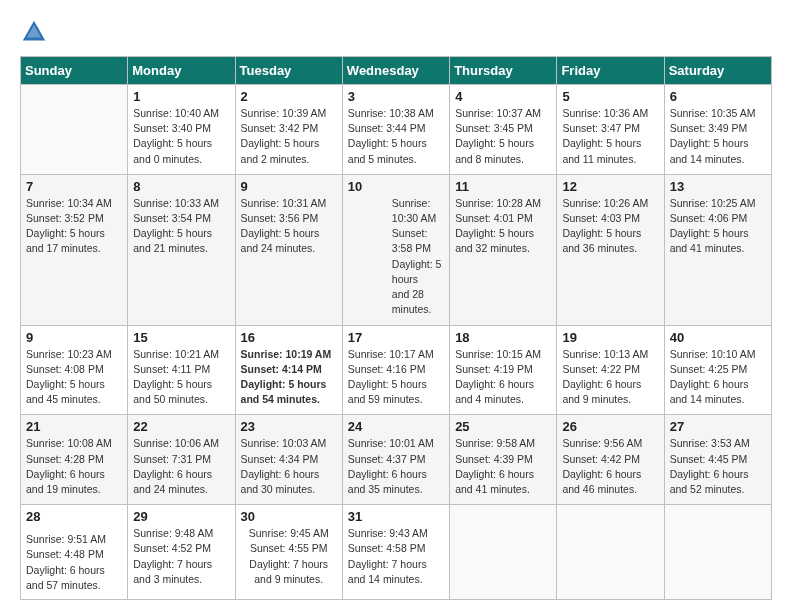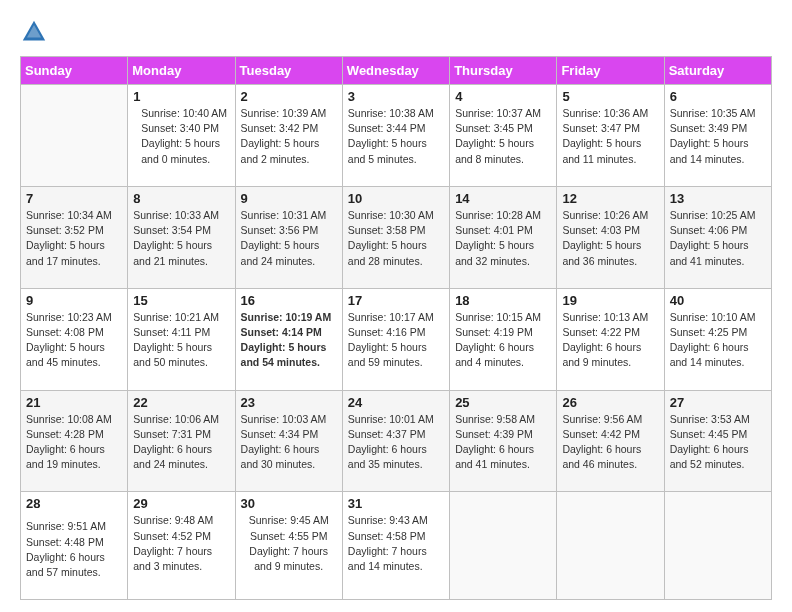--- a/index.html
+++ b/index.html
@@ -53,21 +53,21 @@
       color: #444;
       margin-top: 2px;
     }
     .calendar {
       flex: 1;
       border-collapse: collapse;
       width: 100%;
       table-layout: fixed;
     }
     .calendar th {
-      background-color: #d946ef;
+      background-color: #0f766e;
       color: #fff;
       font-size: 13px;
       font-weight: bold;
       padding: 6px 4px;
       text-align: left;
       border: 1px solid #c0c0c0;
     }
     .calendar td {
       border: 1px solid #c0c0c0;
       vertical-align: top;
@@ -127,21 +127,21 @@
           <th>Thursday</th>
           <th>Friday</th>
           <th>Saturday</th>
         </tr>
     </thead>
     <tbody id="calendar-body">
     <tr>
           <td class="empty-cell"></td>
           <td>
             <span class="day-number">1</span>
-            <div class="day-info" style="white-space: pre-line; margin-left: 8px;">Sunrise: 10:40 AM
+            <div class="day-info" style="white-space: pre-line;">Sunrise: 10:40 AM
 Sunset: 3:40 PM
 Daylight: 5 hours
 and 0 minutes.</div>
           </td>
           <td>
             <span class="day-number">2</span>
             <div class="day-info" style="white-space: pre-line;">Sunrise: 10:39 AM
 Sunset: 3:42 PM
 Daylight: 5 hours
 and 2 minutes.</div>
@@ -192,27 +192,27 @@
           </td>
           <td>
             <span class="day-number">9</span>
             <div class="day-info" style="white-space: pre-line;">Sunrise: 10:31 AM
 Sunset: 3:56 PM
 Daylight: 5 hours
 and 24 minutes.</div>
           </td>
           <td>
             <span class="day-number">10</span>
-            <div class="day-info" style="white-space: pre-line;">Sunrise: 10:30 AM
+            <div class="day-info" style="white-space: pre-line; margin-left: 44px;">Sunrise: 10:30 AM
 Sunset: 3:58 PM
 Daylight: 5 hours
 and 28 minutes.</div>
           </td>
           <td>
-            <span class="day-number">14</span>
+            <span class="day-number">11</span>
             <div class="day-info" style="white-space: pre-line;">Sunrise: 10:28 AM
 Sunset: 4:01 PM
 Daylight: 5 hours
 and 32 minutes.</div>
           </td>
           <td>
             <span class="day-number">12</span>
             <div class="day-info" style="white-space: pre-line;">Sunrise: 10:26 AM
 Sunset: 4:03 PM
 Daylight: 5 hours

